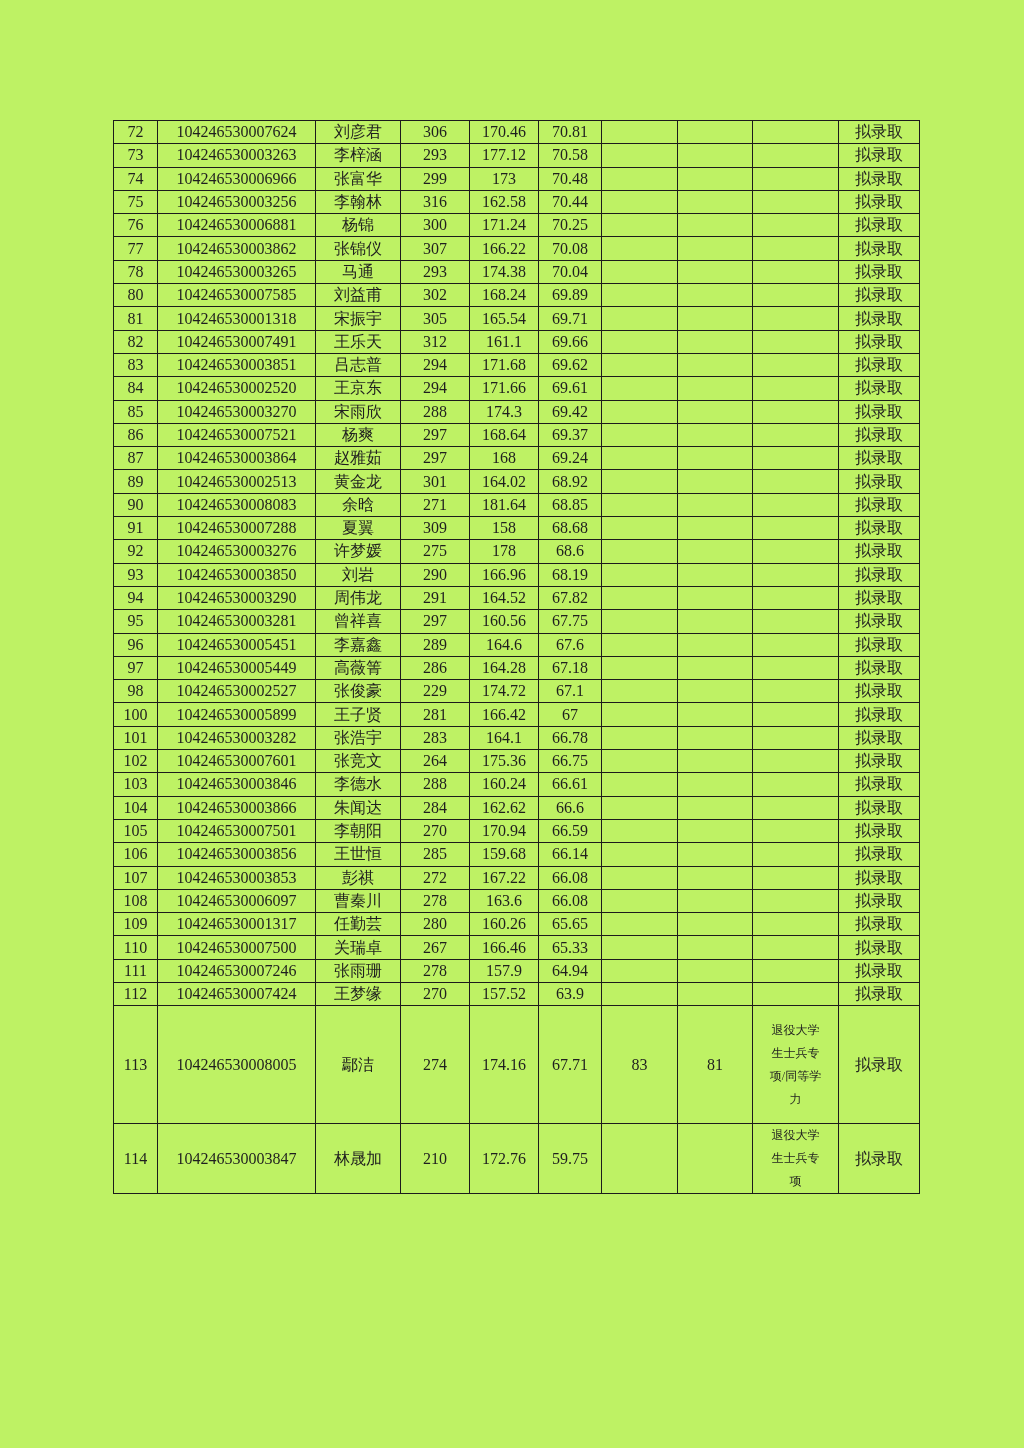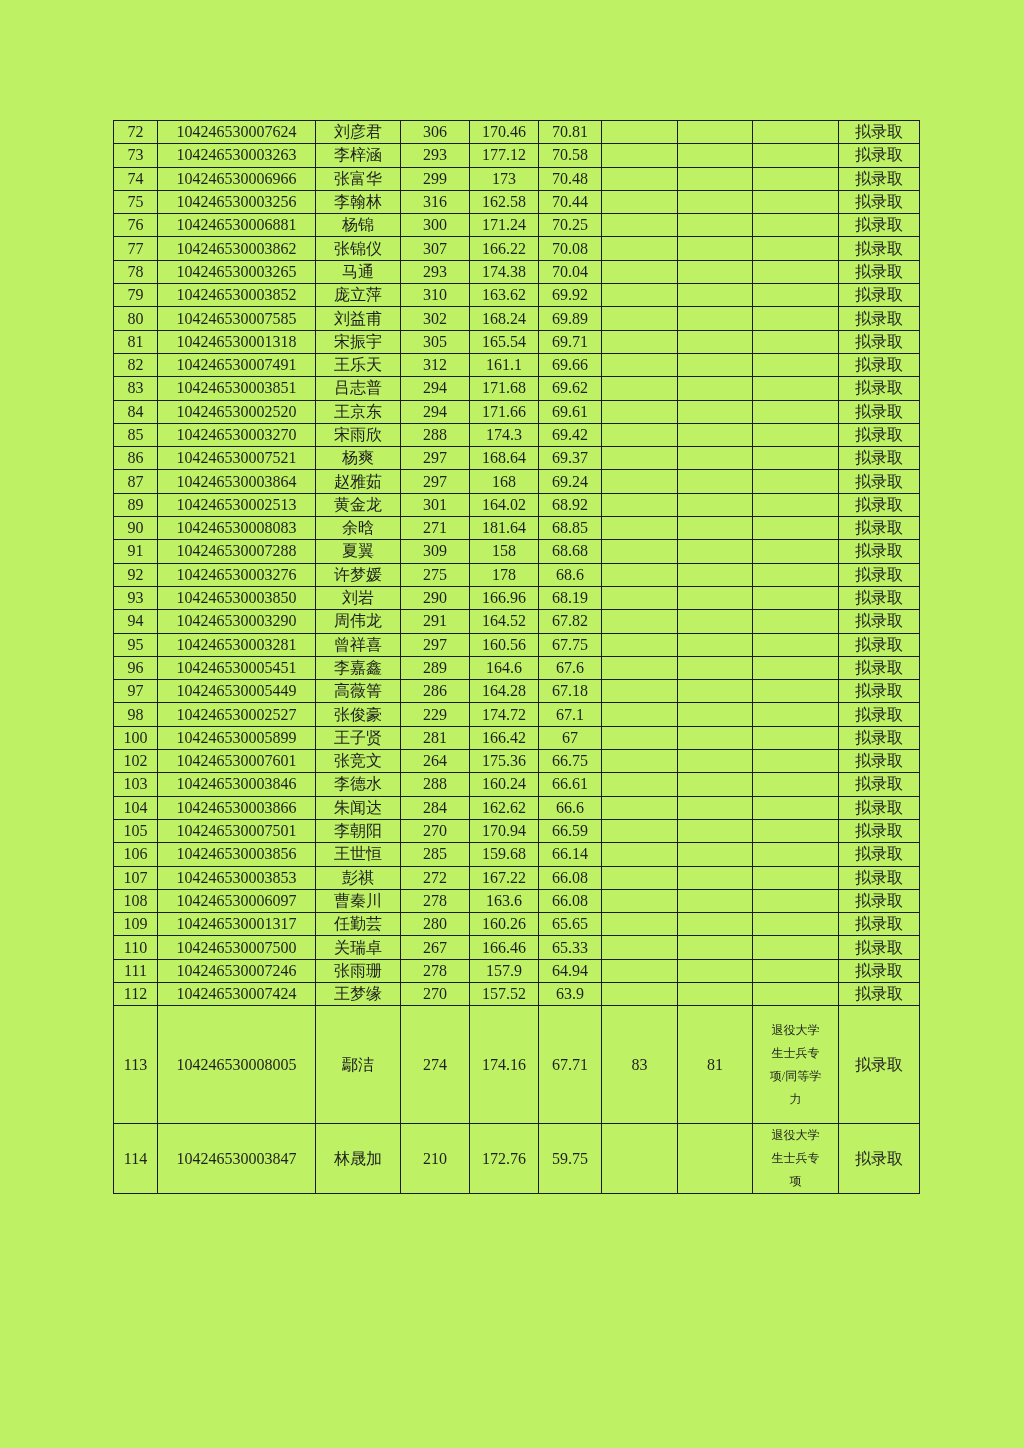--- a/index.html
+++ b/index.html
@@ -154,32 +154,20 @@
           <td class="cell-std">马通</td>
           <td class="cell-std">293</td>
           <td class="cell-std">174.38</td>
           <td class="cell-std">70.04</td>
           <td class="cell-std"></td>
           <td class="cell-std"></td>
           <td class="cell-remark"></td>
           <td class="cell-std">拟录取</td>
         </tr>
         <tr>
-          <td class="cell-std">79</td>
-          <td class="cell-std">104246530003852</td>
-          <td class="cell-std">庞立萍</td>
-          <td class="cell-std">310</td>
-          <td class="cell-std">163.62</td>
-          <td class="cell-std">69.92</td>
-          <td class="cell-std"></td>
-          <td class="cell-std"></td>
-          <td class="cell-remark"></td>
-          <td class="cell-std">拟录取</td>
-        </tr>
-        <tr>
           <td class="cell-std">80</td>
           <td class="cell-std">104246530007585</td>
           <td class="cell-std">刘益甫</td>
           <td class="cell-std">302</td>
           <td class="cell-std">168.24</td>
           <td class="cell-std">69.89</td>
           <td class="cell-std"></td>
           <td class="cell-std"></td>
           <td class="cell-remark"></td>
           <td class="cell-std">拟录取</td>
@@ -388,20 +376,32 @@
           <td class="cell-remark"></td>
           <td class="cell-std">拟录取</td>
         </tr>
         <tr>
           <td class="cell-std">100</td>
           <td class="cell-std">104246530005899</td>
           <td class="cell-std">王子贤</td>
           <td class="cell-std">281</td>
           <td class="cell-std">166.42</td>
           <td class="cell-std">67</td>
+          <td class="cell-std"></td>
+          <td class="cell-std"></td>
+          <td class="cell-remark"></td>
+          <td class="cell-std">拟录取</td>
+        </tr>
+        <tr>
+          <td class="cell-std">101</td>
+          <td class="cell-std">104246530003282</td>
+          <td class="cell-std">张浩宇</td>
+          <td class="cell-std">283</td>
+          <td class="cell-std">164.1</td>
+          <td class="cell-std">66.78</td>
           <td class="cell-std"></td>
           <td class="cell-std"></td>
           <td class="cell-remark"></td>
           <td class="cell-std">拟录取</td>
         </tr>
         <tr>
           <td class="cell-std">102</td>
           <td class="cell-std">104246530007601</td>
           <td class="cell-std">张竞文</td>
           <td class="cell-std">264</td>

